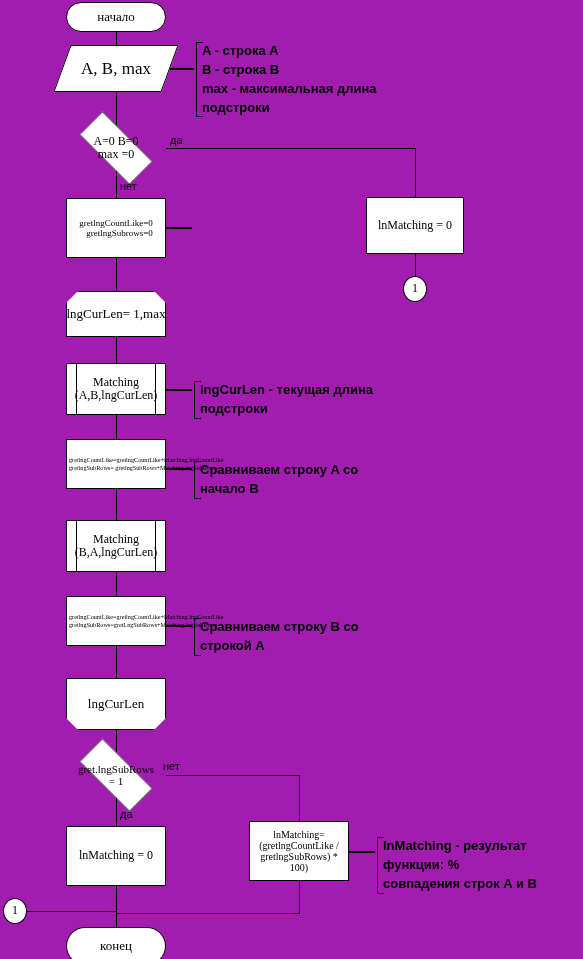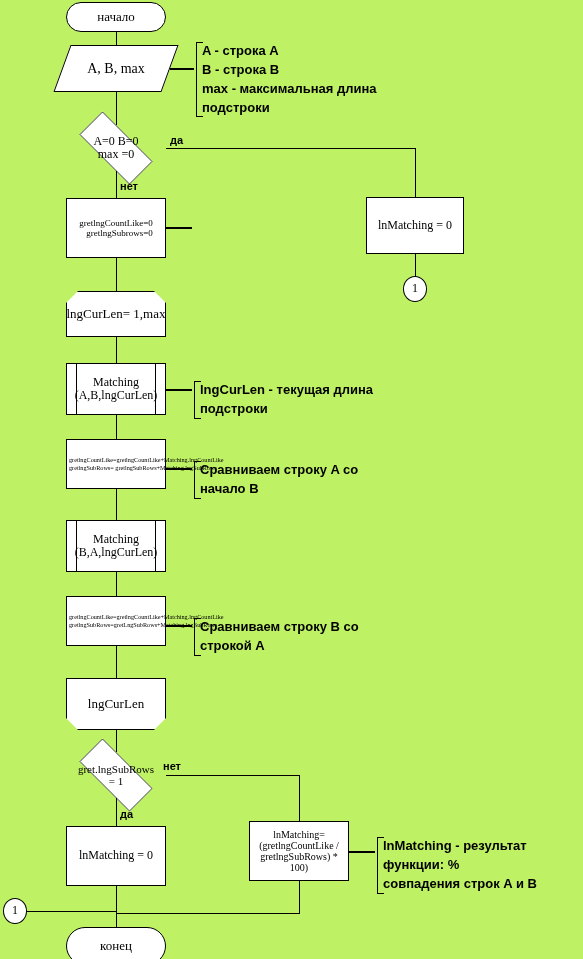--- a/index.html
+++ b/index.html
@@ -4,21 +4,21 @@
 <style>
   html, body {
     margin: 0;
     padding: 0;
     background: #ff00ff;
   }
   #canvas {
     position: relative;
     width: 583px;
     height: 959px;
-    background: #bef264;
+    background: #a21caf;
     overflow: hidden;
     font-family: "Liberation Serif", "DejaVu Serif", serif;
   }
   .shape {
     position: absolute;
     background: #ffffff;
     border: 1px solid #000000;
     box-sizing: border-box;
     display: flex;
     align-items: center;
@@ -41,21 +41,21 @@
     position: absolute;
     inset: 0;
     background: #ffffff;
     border: 1px solid #000000;
     box-sizing: border-box;
     transform: skewX(-20deg);
   }
   .data-shape .txt {
     position: relative;
     z-index: 2;
-    font-size: 14px;
+    font-size: 17px;
   }
   
   .decision {
     border: none;
     background: transparent;
   }
   .decision .fill {
     position: absolute;
     inset: 0;
     background: #ffffff;
@@ -128,21 +128,21 @@
   .line {
     position: absolute;
     background: #000000;
   }
   .vline { width: 1px; }
   .hline { height: 1px; }
   
   .branch-label {
     position: absolute;
     font-size: 11px;
-    font-weight: bold;
+    font-weight: normal;
     color: #000;
     font-family: "Liberation Sans", sans-serif;
   }
   
   .note {
     position: absolute;
     color: #000;
     font-size: 13px;
     font-weight: bold;
     font-family: "Liberation Sans", sans-serif;

